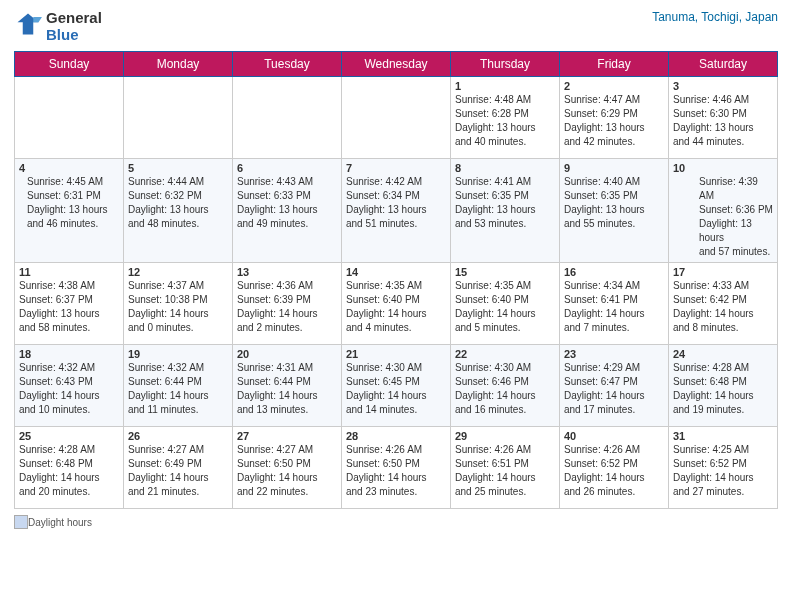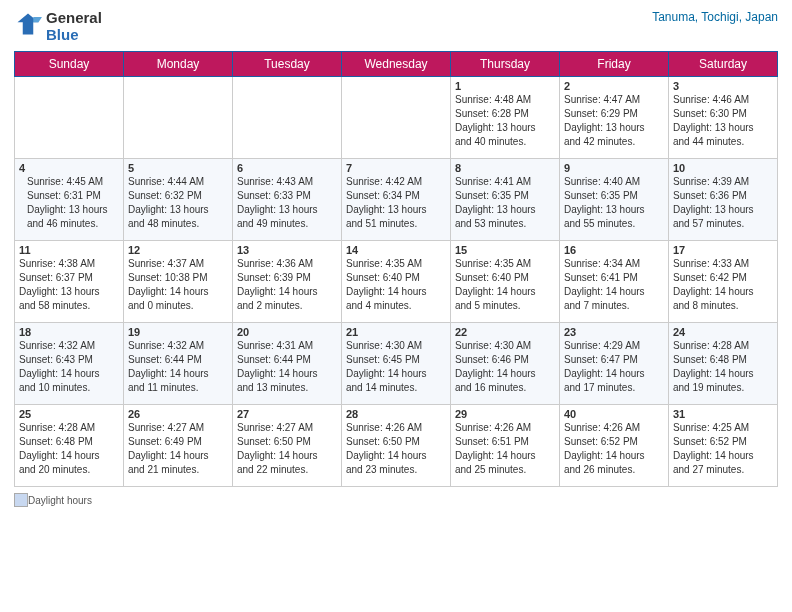--- a/index.html
+++ b/index.html
@@ -211,21 +211,21 @@
           </td>
           <td>
             <span class="day-number">9</span>
             <div class="day-info" style="white-space: pre-line;">Sunrise: 4:40 AM
 Sunset: 6:35 PM
 Daylight: 13 hours
 and 55 minutes.</div>
           </td>
           <td>
             <span class="day-number">10</span>
-            <div class="day-info" style="white-space: pre-line;">Sunrise: 4:39 AM
+            <div class="day-info" style="white-space: pre-line; margin-left: 26px;">Sunrise: 4:39 AM
 Sunset: 6:36 PM
 Daylight: 13 hours
 and 57 minutes.</div>
           </td>
         </tr>
         <tr>
           <td>
             <span class="day-number">11</span>
             <div class="day-info" style="white-space: pre-line;">Sunrise: 4:38 AM
 Sunset: 6:37 PM

